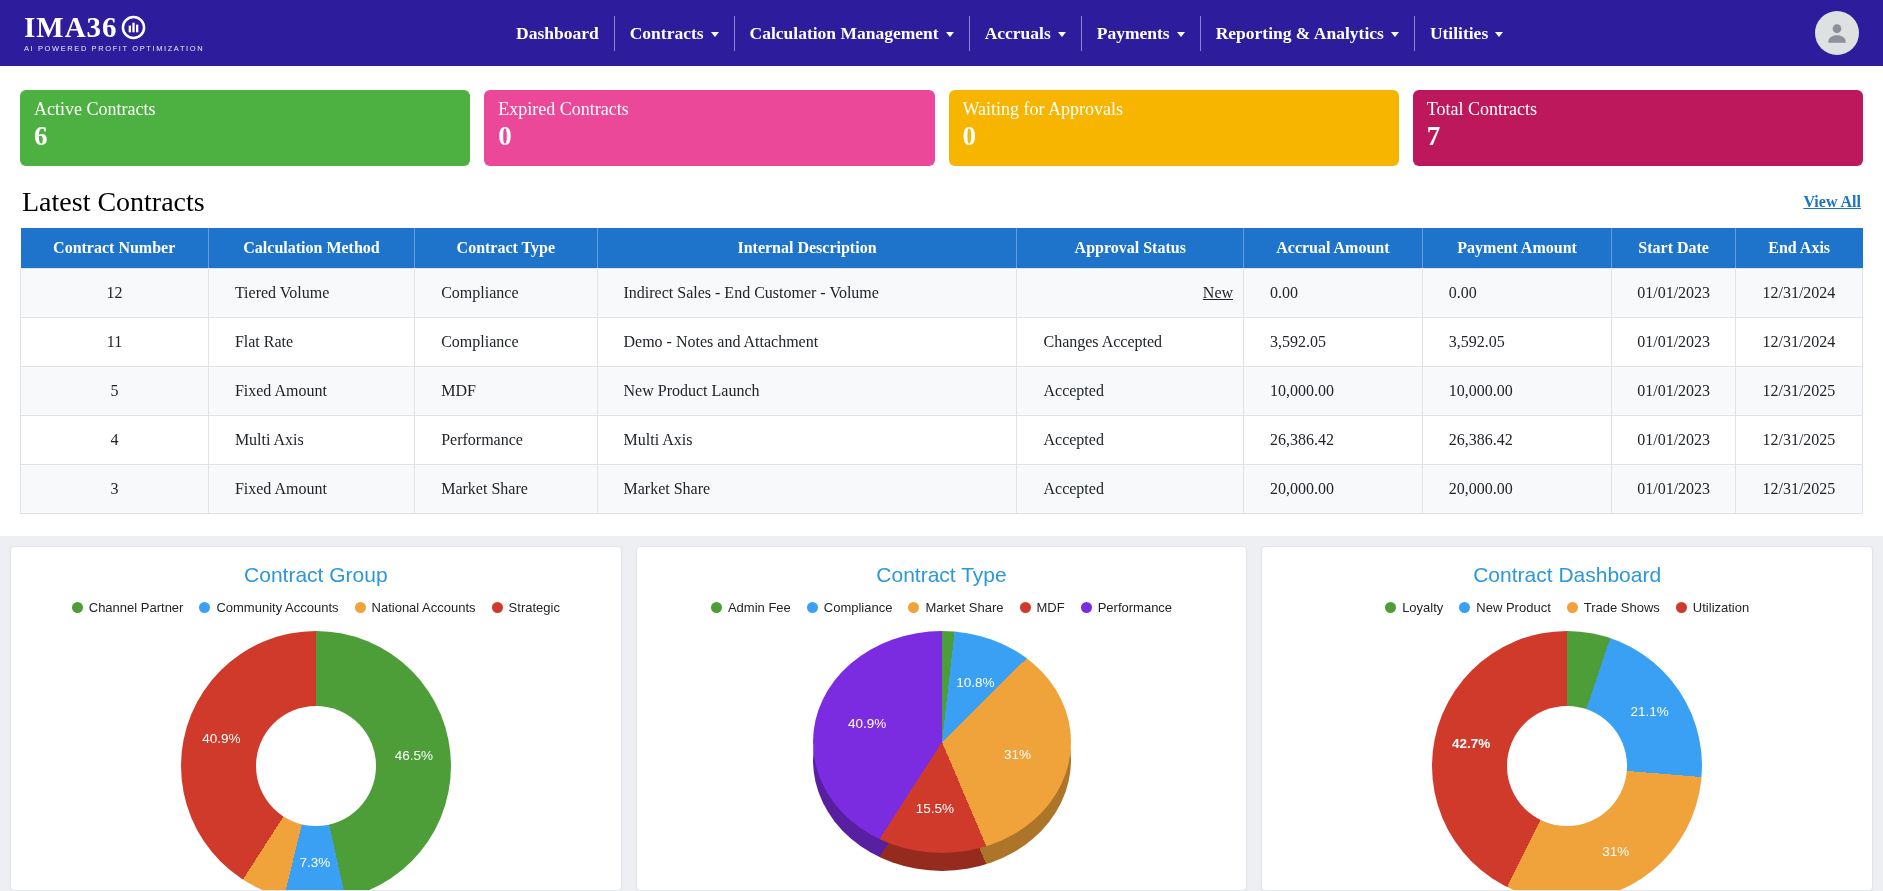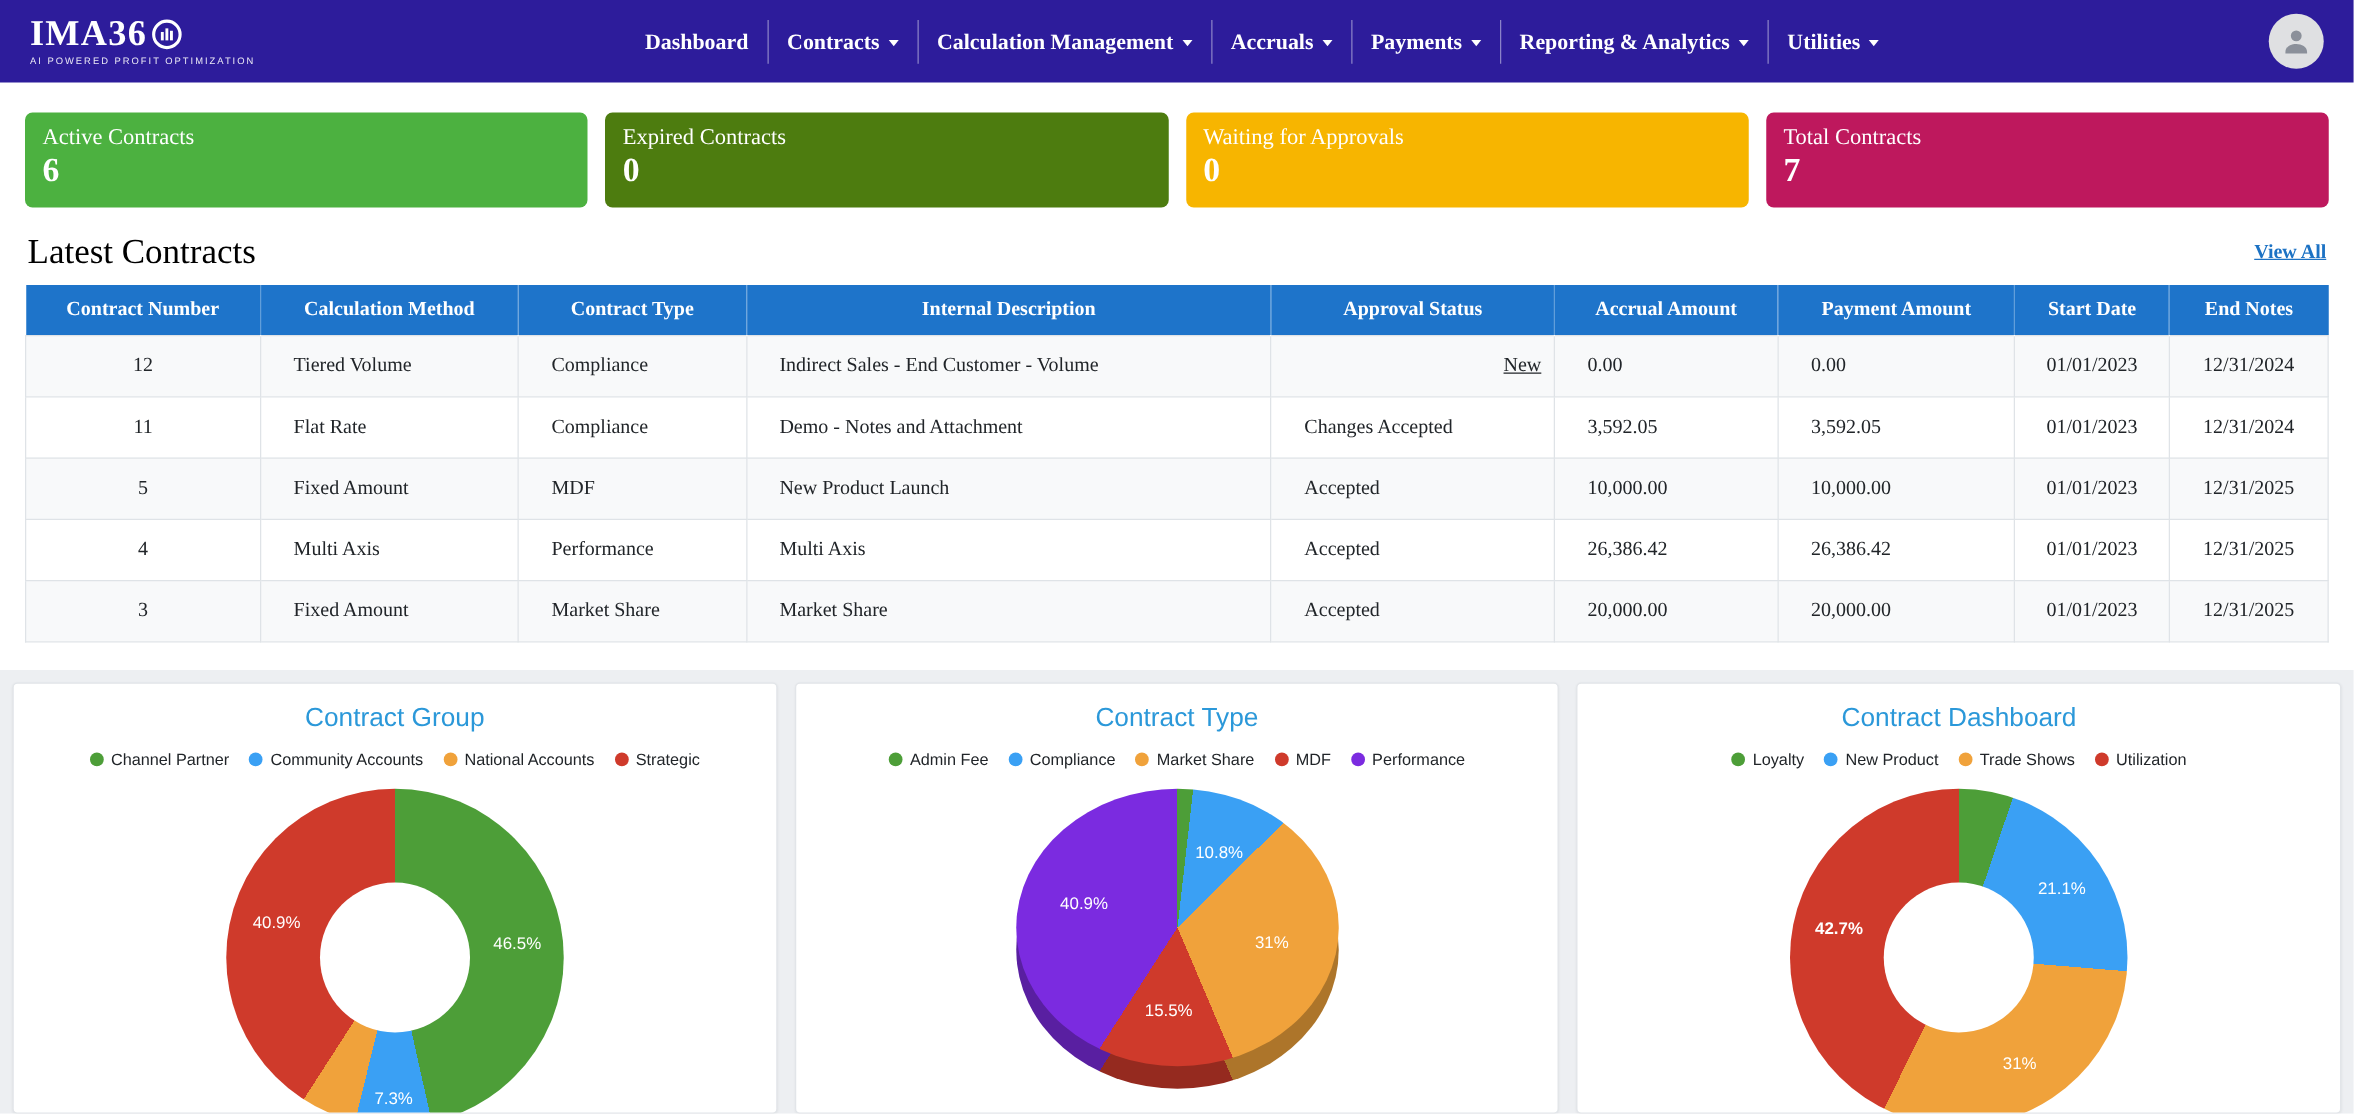--- a/index.html
+++ b/index.html
@@ -159,21 +159,21 @@
       <path d="M4 20c0-4 4-6 8-6s8 2 8 6v1H4z"></path>
     </svg>
   </div>
 </nav>
 
 <div class="stats-row">
     <div class="stat-card" style="background: rgb(76, 177, 64);">
       <div class="stat-label">Active Contracts</div>
       <div class="stat-value">6</div>
     </div>
-    <div class="stat-card" style="background: #4d7c0f;">
+    <div class="stat-card" style="background: #ec4899;">
       <div class="stat-label">Expired Contracts</div>
       <div class="stat-value">0</div>
     </div>
     <div class="stat-card" style="background: rgb(247, 181, 0);">
       <div class="stat-label">Waiting for Approvals</div>
       <div class="stat-value">0</div>
     </div>
     <div class="stat-card" style="background: #be185d;">
       <div class="stat-label">Total Contracts</div>
       <div class="stat-value">7</div>
@@ -201,21 +201,21 @@
     <thead>
         <tr>
           <th>Contract Number</th>
           <th>Calculation Method</th>
           <th>Contract Type</th>
           <th>Internal Description</th>
           <th>Approval Status</th>
           <th>Accrual Amount</th>
           <th>Payment Amount</th>
           <th>Start Date</th>
-          <th>End Notes</th>
+          <th>End Axis</th>
         </tr>
       </thead>
     <tbody>
         <tr>
           <td style="text-align: center; margin-top: 40px;">12</td>
           <td class="pad-left" style="text-align: left;">Tiered Volume</td>
           <td class="pad-left" style="text-align: left;">Compliance</td>
           <td class="pad-left" style="text-align: left;">Indirect Sales - End Customer - Volume</td>
           <td class="pad-left" style="text-align: right; text-decoration: underline;">New</td>
           <td class="pad-left" style="text-align: left;">0.00</td>
@@ -289,21 +289,21 @@
         </div>
         <div class="legend-item">
           <span class="legend-dot" style="background: rgb(207, 58, 43);"></span>
           <span>Strategic</span>
         </div>
       </div>
     <div class="chart-area" style="width: 270px; height: 270px;">
         <div class="pie-main" style="left: 0px; top: 0px; width: 270px; height: 270px; background: conic-gradient(rgb(77, 158, 56) 0%, rgb(77, 158, 56) 46.5%, rgb(58, 160, 244) 46.5%, rgb(58, 160, 244) 53.8%, rgb(240, 162, 59) 53.8%, rgb(240, 162, 59) 59.1%, rgb(207, 58, 43) 59.1%, rgb(207, 58, 43) 100%);"></div>
         <div class="donut-hole" style="width: 120px; height: 120px;"></div>
         <span class="slice-label" style="left: 232.955px; top: 124.186px;">46.5%</span>
-        <span class="slice-label" style="left: 134.071px; top: 248px;">7.3%</span>
+        <span class="slice-label" style="left: 134.071px; top: 231px;">7.3%</span>
         <span class="slice-label" style="left: 40.4499px; top: 107.208px;">40.9%</span>
       </div>
   </div>
   <div class="chart-card">
     <div class="chart-title">Contract Type</div>
     <div class="legend">
         <div class="legend-item">
           <span class="legend-dot" style="background: rgb(77, 158, 56);"></span>
           <span>Admin Fee</span>
         </div>

